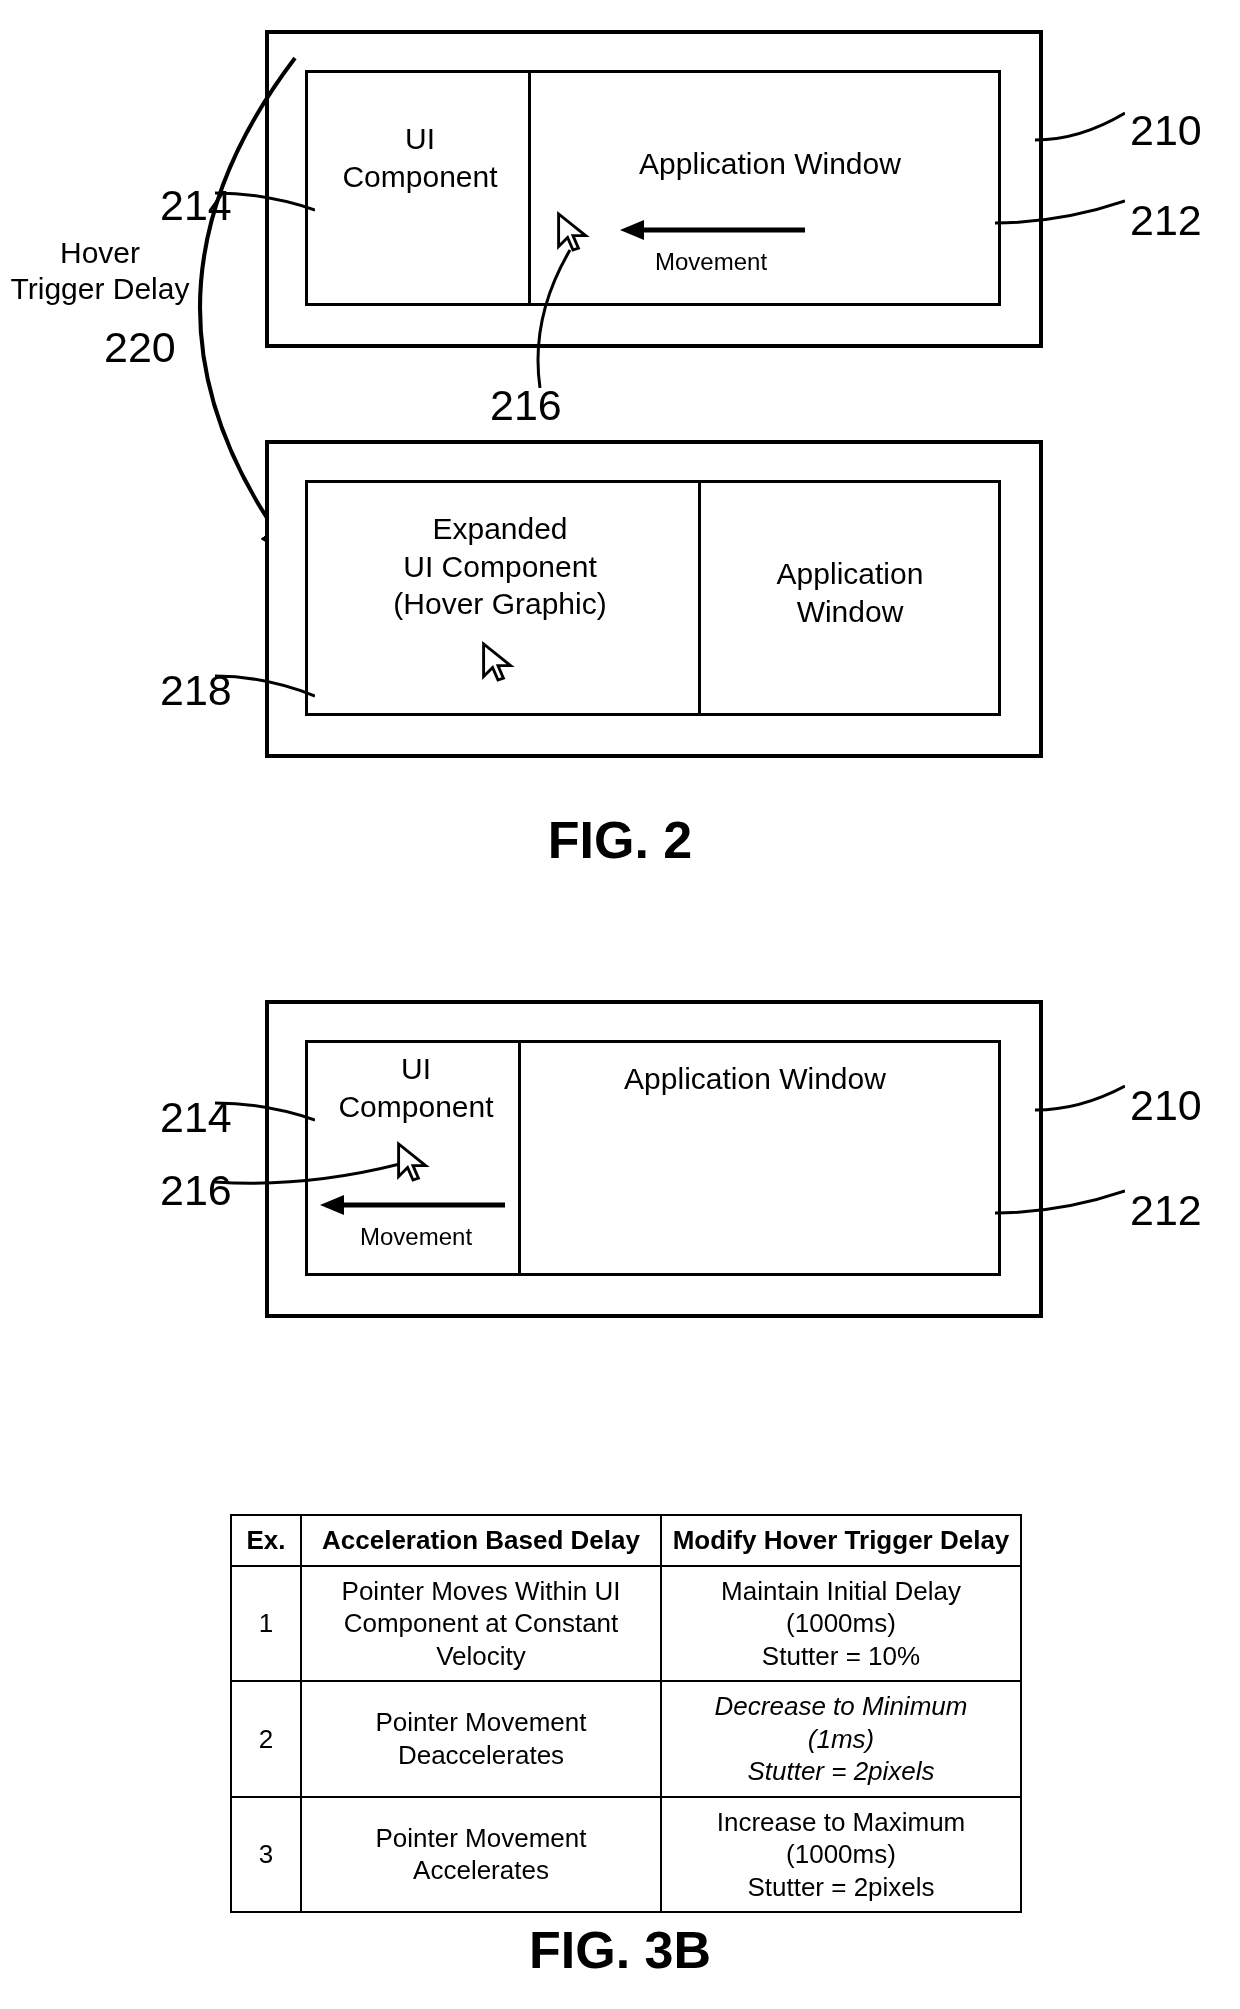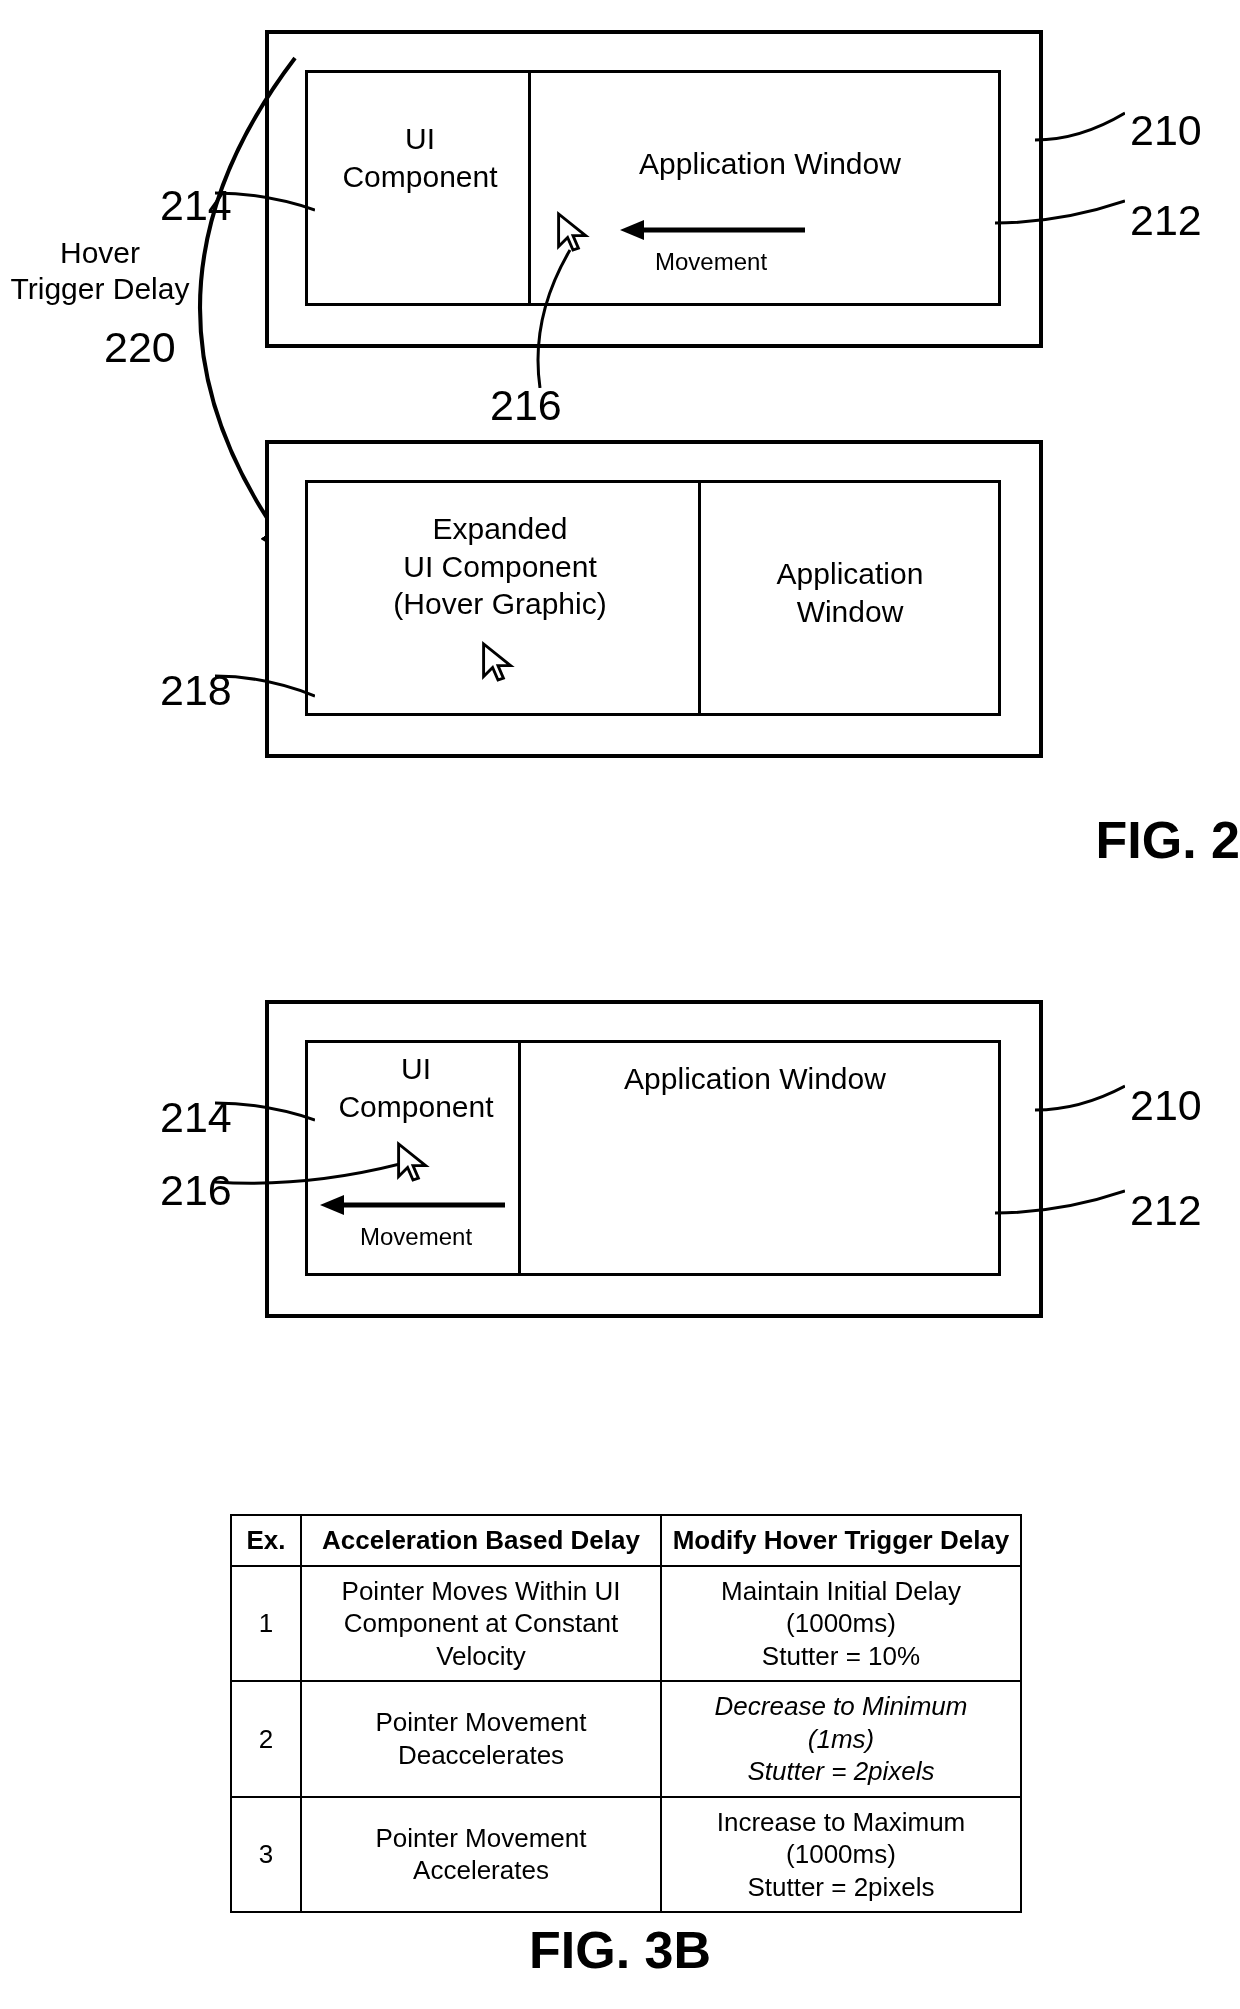--- a/index.html
+++ b/index.html
@@ -137,21 +137,21 @@
 
   <svg class="abs" style="left:480px; top:640px; width:36px; height:44px;" viewBox="0 0 20 24">
     <path d="M2 2 L2 20 L7 15 L10 22 L13 21 L10 14 L17 14 Z" fill="#fff" stroke="#000" stroke-width="1.6"></path>
   </svg>
 
   <div class="abs ref-label" style="left:160px; top:665px;">218</div>
   <svg class="abs" style="left:215px; top:668px; width:100px; height:35px;" viewBox="0 0 100 35">
     <path d="M0 8 Q50 8 100 28" fill="none" stroke="#000" stroke-width="3"></path>
   </svg>
 
-  <div class="abs fig-caption" style="left:0; top:810px; width:1240px;text-align:right;">FIG. 2</div>
+  <div class="abs fig-caption" style="left:0; top:810px; width:1240px;">FIG. 2</div>
 
   <div class="abs outer-box" style="left:265px; top:1000px; width:770px; height:310px;"></div>
   <div class="abs inner-box" style="left:305px; top:1040px; width:690px; height:230px;">
     <div class="v-divider" style="left:210px; top:0; width:3px; height:100%;"></div>
   </div>
   <div class="abs label-text" style="left:316px; top:1050px; width:200px; white-space:pre-line;">UI
 Component</div>
   <div class="abs label-text" style="left:555px; top:1060px; width:400px;">Application Window</div>
 
   <svg class="abs" style="left:395px; top:1140px; width:36px; height:44px;" viewBox="0 0 20 24">

